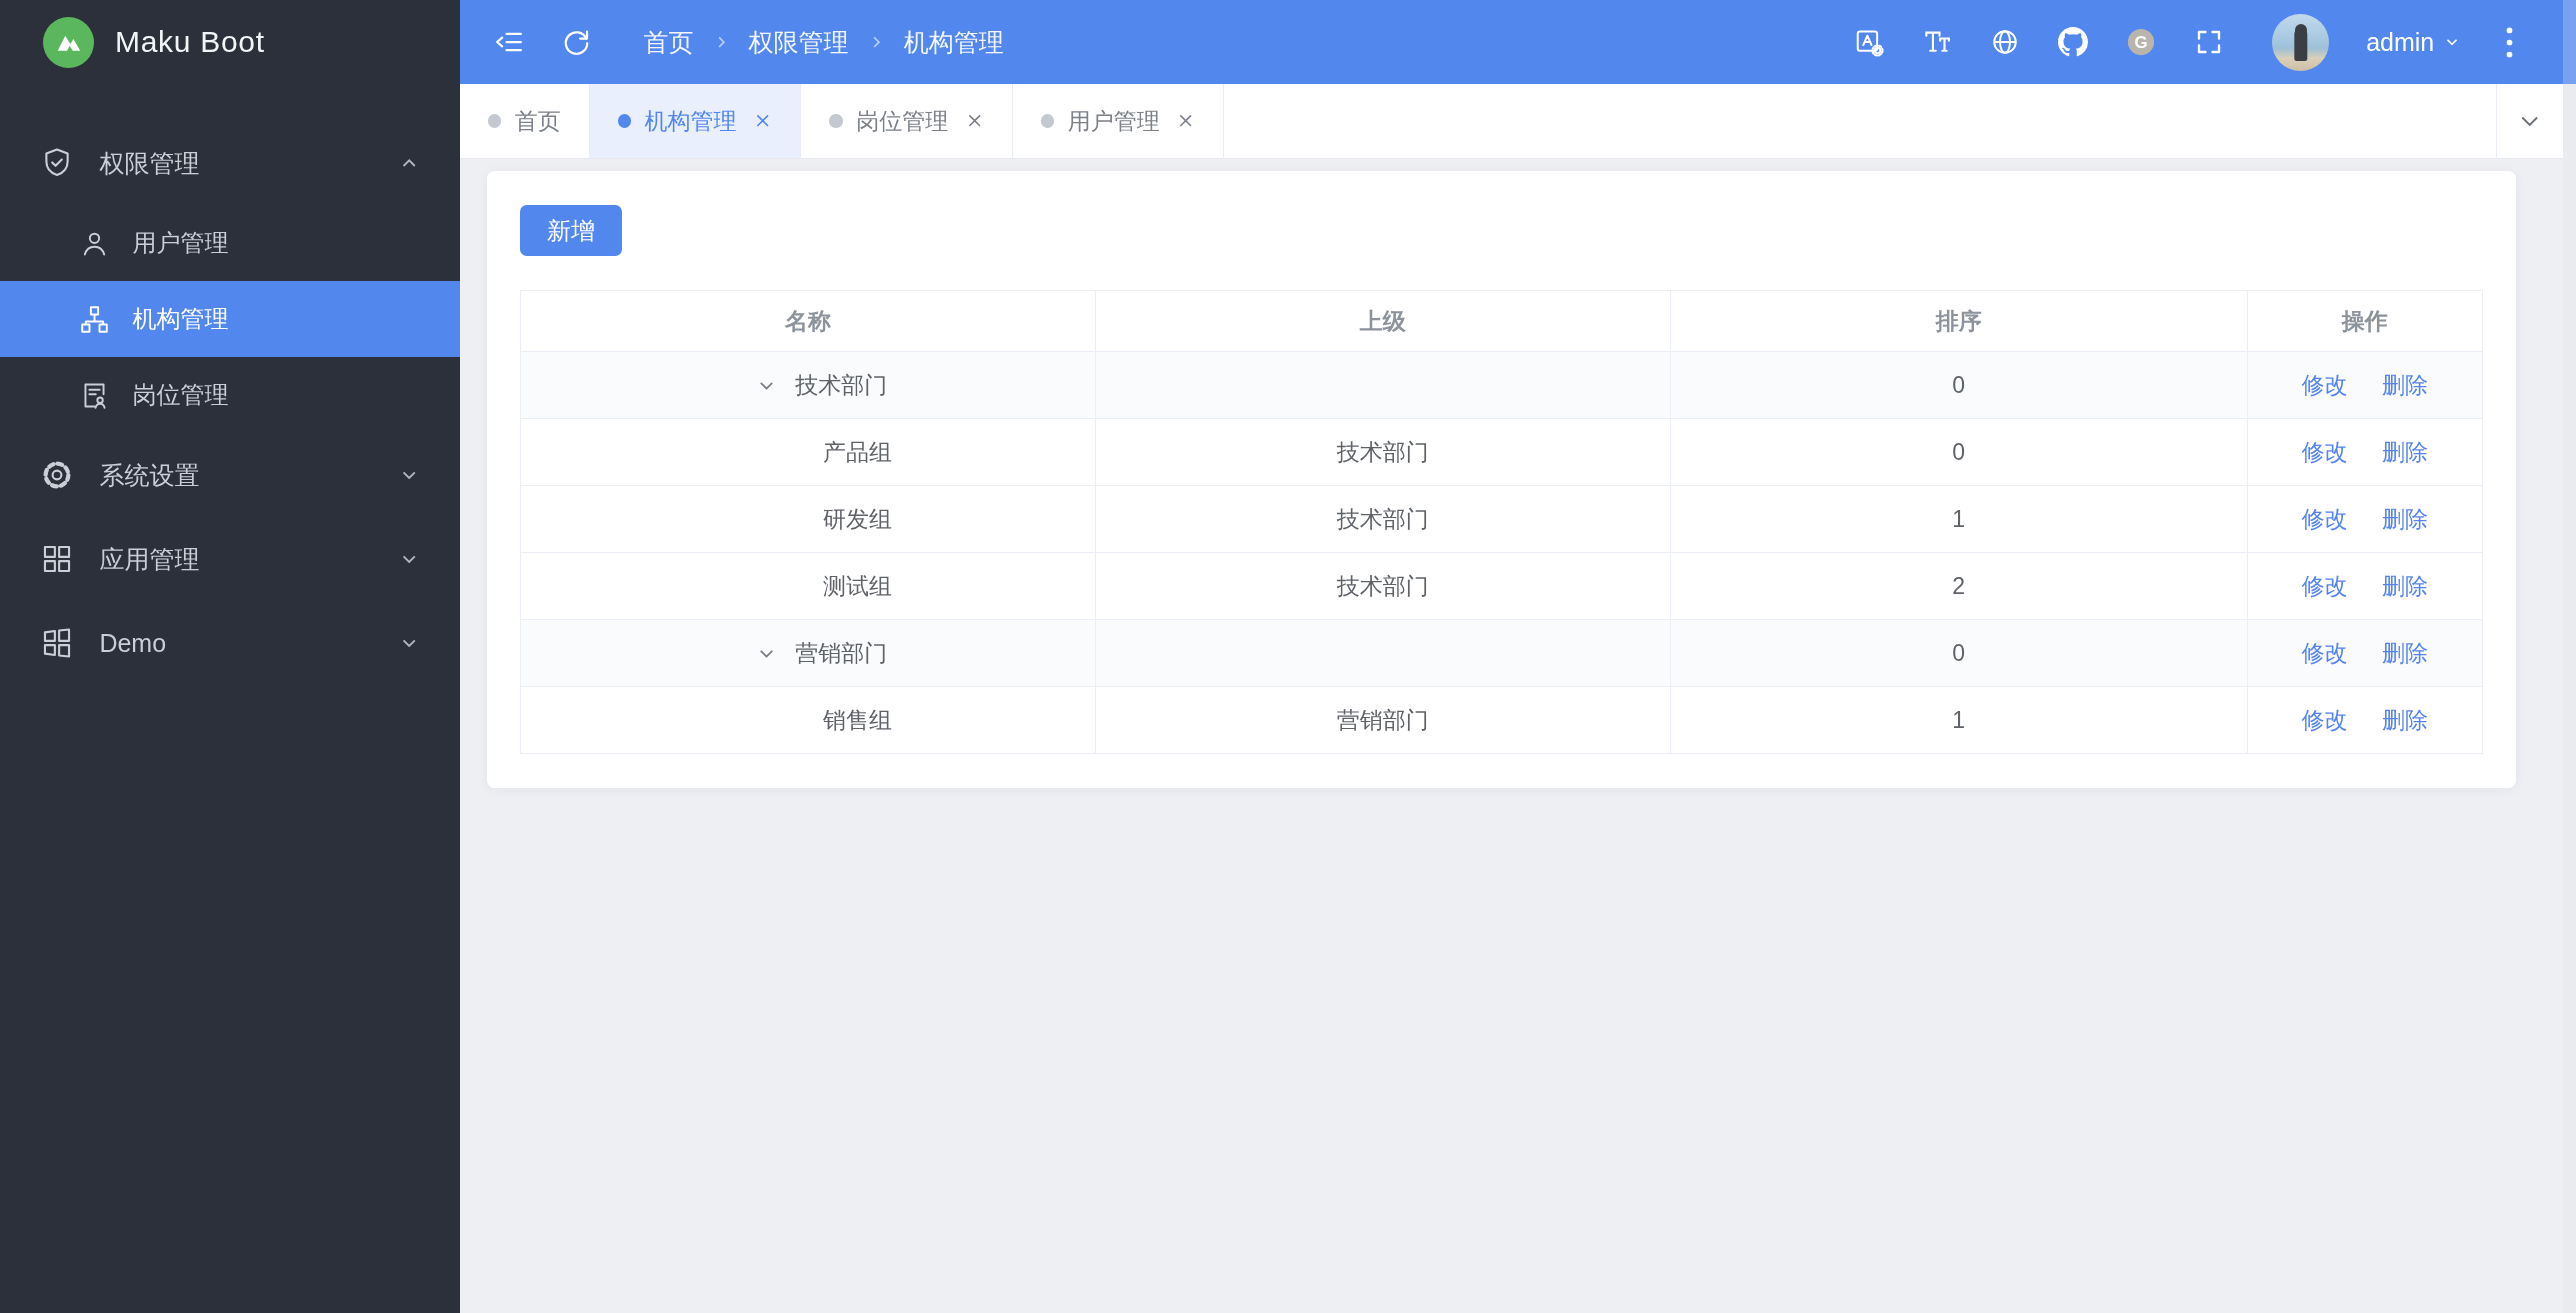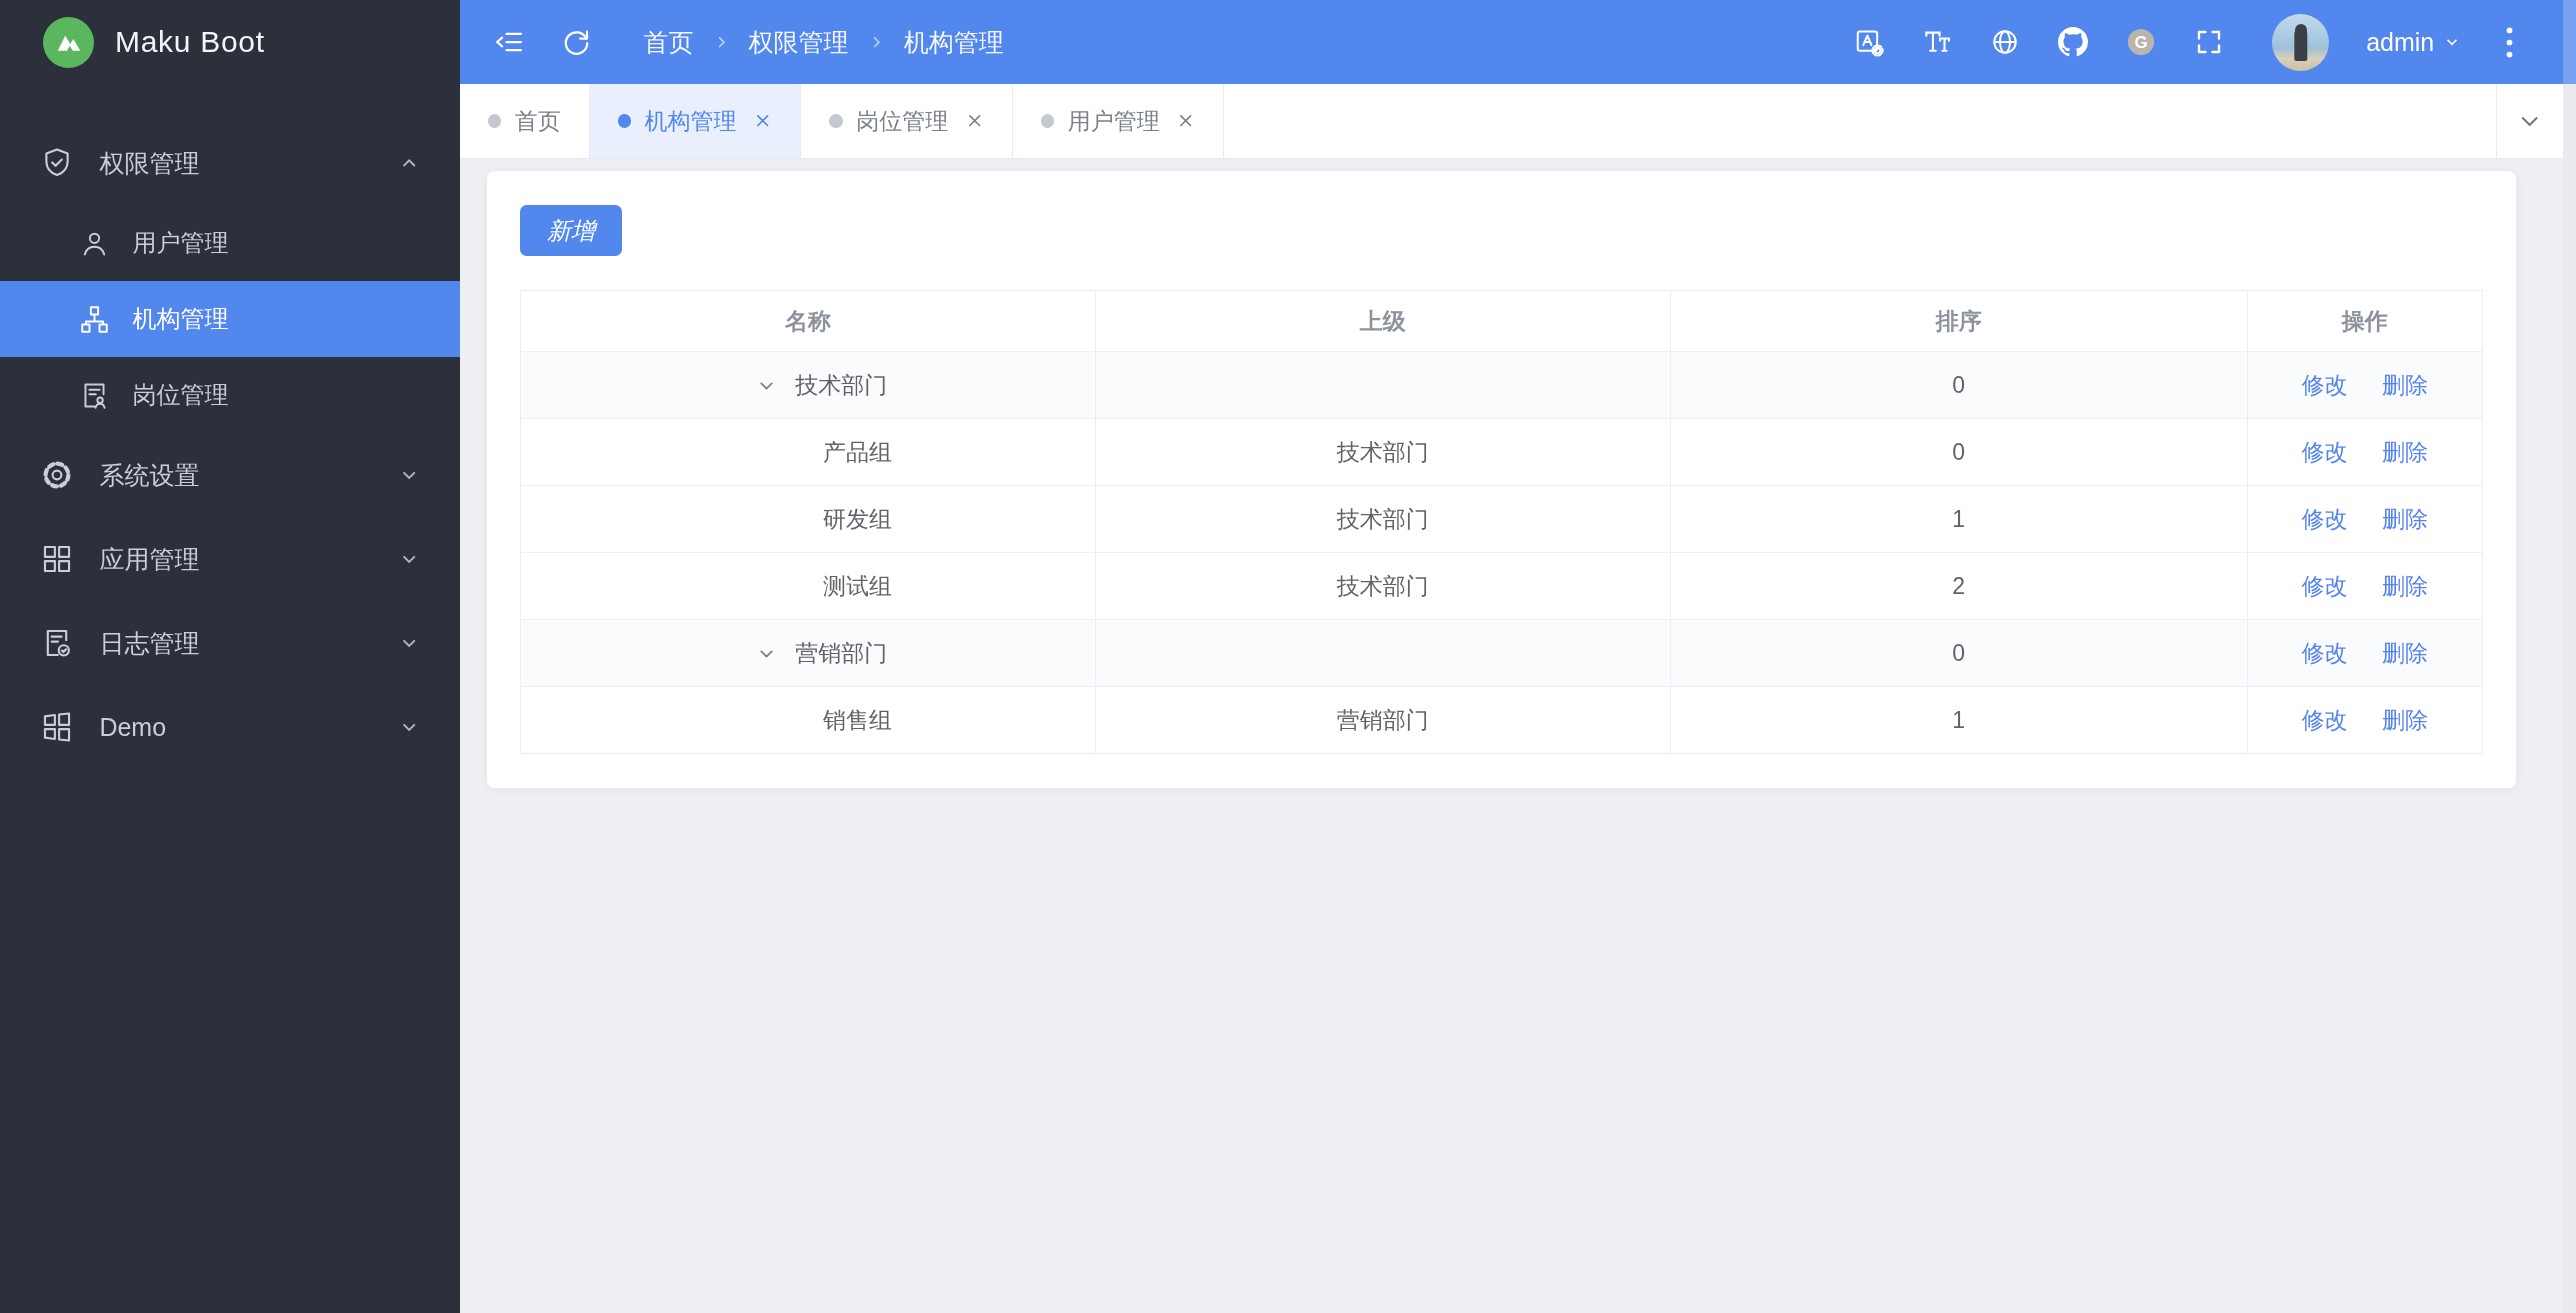--- a/index.html
+++ b/index.html
@@ -63,21 +63,21 @@
   .tab-fill{flex:1;}
   .tab-caret{width:67px;display:flex;align-items:center;justify-content:center;border-left:1.5px solid #e9ecf2;cursor:pointer;}
   .tab-caret svg{width:25.4px;height:25.4px;}
 
   
   .scroll-gutter{position:absolute;right:0;top:84px;bottom:0;width:13.4px;background:#e9ebef;}
 
   
   .content{flex:1;padding:12px 60px 0 27px;overflow:hidden;}
   .card{background:#fff;border-radius:7.5px;padding:34px 33px;box-shadow:0 1.5px 10.5px rgba(30,40,70,.05);}
-  .btn-add{display:inline-block;background:var(--blue);color:#fff;border:none;border-radius:6.7px;height:51px;line-height:51px;padding:0 27px;font-size:24px;cursor:pointer;font-family:inherit;font-style:italic;}
+  .btn-add{display:inline-block;background:var(--blue);color:#fff;border:none;border-radius:6.7px;height:51px;line-height:51px;padding:0 27px;font-size:24px;cursor:pointer;font-family:inherit;}
 
   table.grid{width:100%;border-collapse:collapse;margin-top:34px;table-layout:fixed;padding-left:19px;}
   table.grid th{border:1.5px solid var(--border);height:61px;font-size:23px;color:var(--header-text);font-weight:bold;text-align:center;}
   table.grid td{border:1.5px solid var(--border);height:67px;font-size:23px;color:var(--text);text-align:center;}
   td.name-cell{text-align:left;padding-left:28px;}
   tr.child-row td.name-cell{padding-left:100px;}
   tr.parent-row td{background:#fafbfc;}
   .expander{display:inline-flex;vertical-align:middle;margin-right:12px;cursor:pointer;}
   .expander svg{width:21px;height:21px;}
   .row-name{vertical-align:middle;}
@@ -157,32 +157,20 @@
             <rect x="13.5" y="3.5" width="7" height="7"></rect>
             <rect x="3.5" y="13.5" width="7" height="7"></rect>
             <rect x="13.5" y="13.5" width="7" height="7"></rect>
           </svg>
         <span class="label">应用管理</span>
         <svg class="chev" viewBox="0 0 24 24" fill="none" stroke="currentColor" stroke-width="2">
             <path d="M6 9l6 6 6-6"></path>
           </svg>
       </div>
 
-      <div class="menu-item">
-        <svg class="mi" viewBox="0 0 24 24" fill="none" stroke="currentColor" stroke-width="1.5" stroke-linecap="round" stroke-linejoin="round">
-          <path d="M18.5 10V3.5h-13v17h7"></path>
-            <path d="M8.2 7.5h7M8.2 11h4.5"></path>
-          <circle cx="16.8" cy="17.2" r="3.6"></circle>
-            <path d="M15.4 17.3l1.1 1.1 1.9-1.9"></path>
-          </svg>
-        <span class="label">日志管理</span>
-        <svg class="chev" viewBox="0 0 24 24" fill="none" stroke="currentColor" stroke-width="2">
-            <path d="M6 9l6 6 6-6"></path>
-          </svg>
-      </div>
 
       <div class="menu-item">
         <svg class="mi" viewBox="0 0 24 24" fill="none" stroke="currentColor" stroke-width="1.5" stroke-linejoin="round">
           <path d="M3.5 4.5l7-1v7h-7zM13.5 3.2l7-.7v8h-7zM3.5 13.5h7v7l-7-1zM13.5 13.5h7v8l-7-.7z"></path>
           </svg>
         <span class="label">Demo</span>
         <svg class="chev" viewBox="0 0 24 24" fill="none" stroke="currentColor" stroke-width="2">
             <path d="M6 9l6 6 6-6"></path>
           </svg>
       </div>

